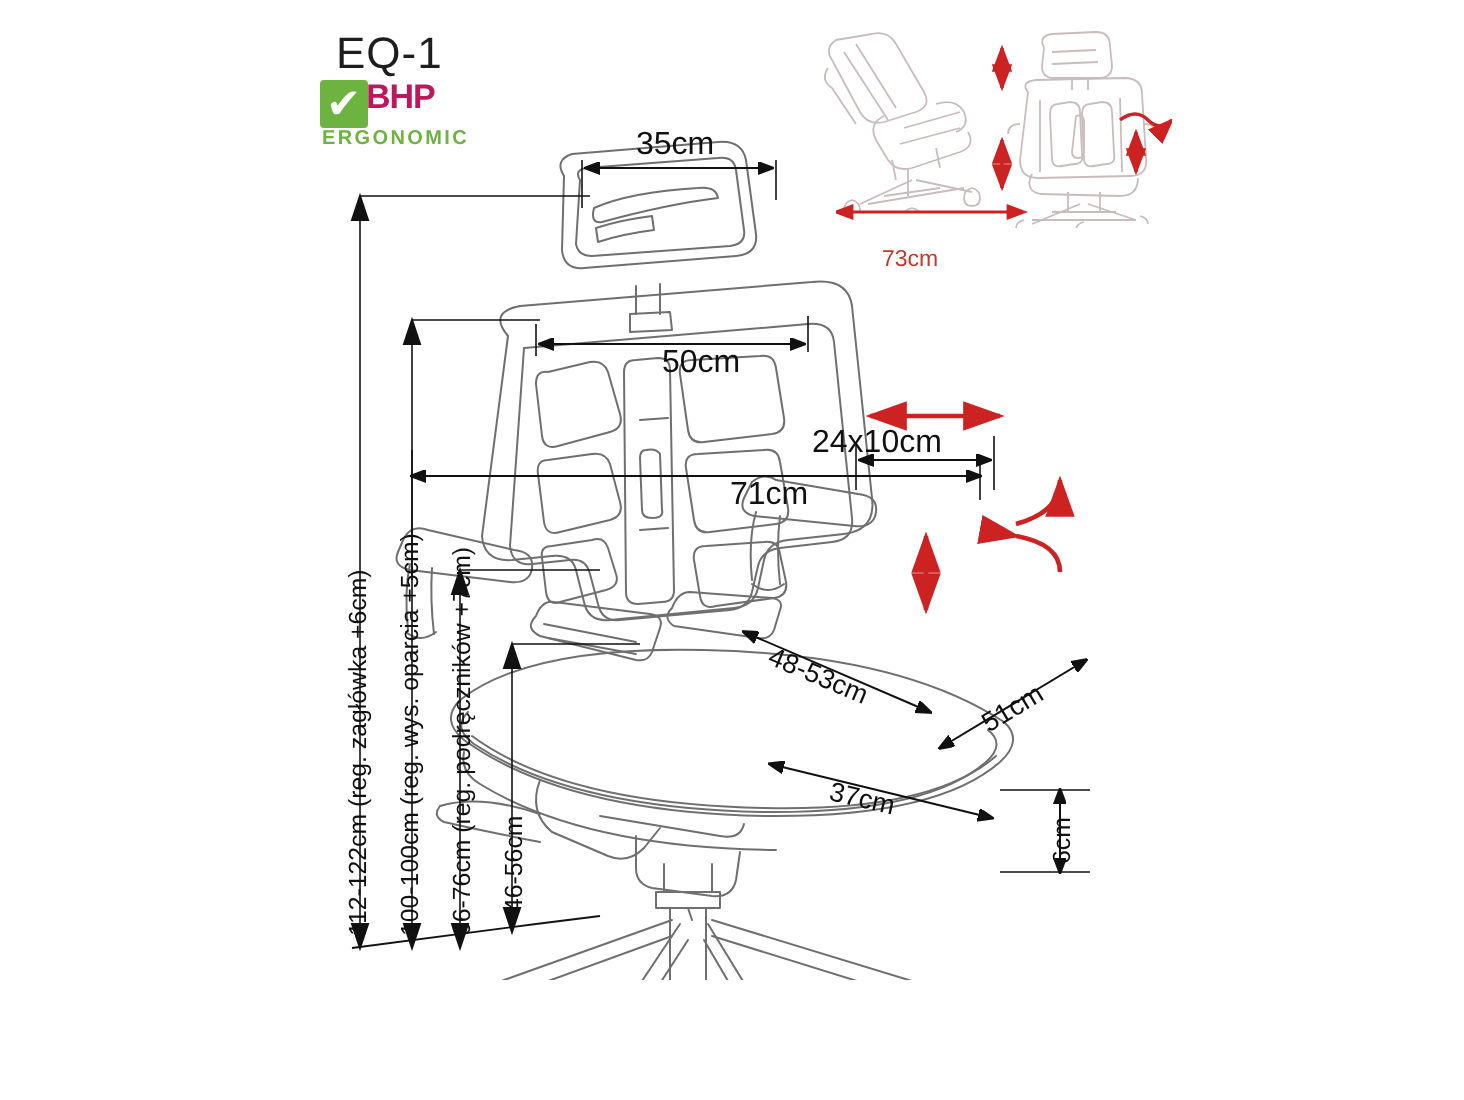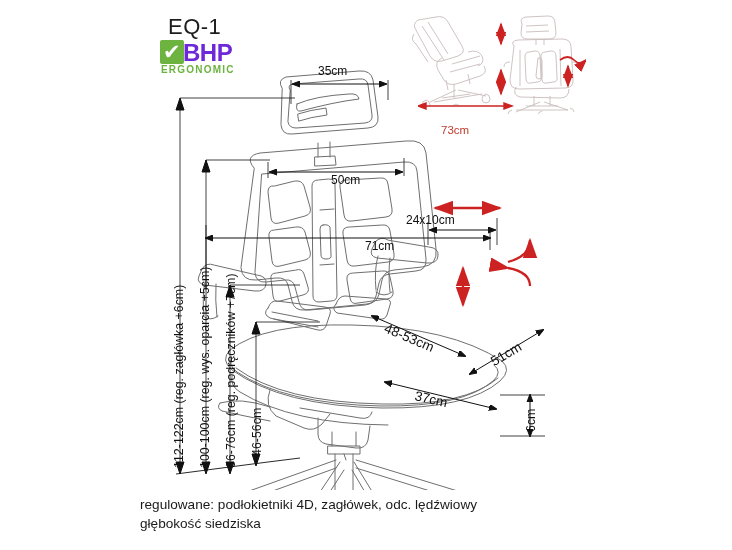--- a/index.html
+++ b/index.html
@@ -10,21 +10,21 @@
   #sheet{position:absolute;left:0;top:0;width:732px;height:550px;background:#ffffff;text-decoration:underline;}
   .abs{position:absolute;}
   svg{display:block;}
 
   
   .model-title{
     left:168px;top:14px;font-size:22px;letter-spacing:.5px;color:#1d1d1d;
     font-family:"Liberation Sans",sans-serif;
   }
   .dim{
-    font-size:12px;color:#101010;white-space:nowrap;
+    font-size:16px;color:#101010;white-space:nowrap;
     font-family:"Liberation Sans",sans-serif;
   }
   .dim-red{color:#c0392b;font-size:11.5px;margin-top:14px;}
   .vlabel{
     font-size:12.4px;color:#101010;white-space:nowrap;
     transform-origin:0 0;transform:rotate(-90deg);
     font-family:"Liberation Sans",sans-serif;
   }
   .rot-label{white-space:nowrap;font-size:13.5px;color:#101010;
     font-family:"Liberation Sans",sans-serif;transform-origin:0 50%;}
@@ -44,21 +44,21 @@
   .bhp-logo{left:160px;top:40px;width:80px;height:34px;}
   .bhp-logo .tick-box{
     position:absolute;left:0;top:0;width:24px;height:24px;
     background:#6cb33f;border-radius:2px;
   }
   .bhp-logo .tick{
     position:absolute;left:3px;top:2px;font-size:21px;line-height:21px;color:#ffffff;
     font-family:"DejaVu Sans",sans-serif;
   }
   .bhp-logo .bhp-word{
-    position:absolute;left:23px;top:-1px;font-size:24px;font-weight:bold;color:#6d28d9;
+    position:absolute;left:23px;top:-1px;font-size:17px;font-weight:bold;color:#be185d;
     letter-spacing:-.5px;font-family:"Liberation Sans",sans-serif;text-align:right;
   }
   .bhp-logo .ergo{
     position:absolute;left:1px;top:24px;font-size:10px;font-weight:bold;color:#6cb33f;
     letter-spacing:1.2px;font-family:"Liberation Sans",sans-serif;
   }
 
   
   .signal{left:523px;top:508px;width:100px;height:32px;}
   .signal .pill{
@@ -314,19 +314,15 @@
   <svg class="abs" style="left:418px;top:100px;" width="100" height="14">
     <g stroke="#cc2222" stroke-width="1.4" fill="#cc2222">
       <line x1="6" y1="6" x2="88" y2="6"></line>
       <path d="M0,6 L8,3 L8,9 z"></path>
         <path d="M94,6 L86,3 L86,9 z"></path>
     </g>
   </svg>
   <div class="abs dim-red" style="left:441px;top:110px;">73cm</div>
 
 
-  <div class="abs foot-text">
-    <div>regulowane: podłokietniki 4D, zagłówek, odc. lędźwiowy</div>
-    <div>głębokość siedziska</div>
-  </div>
 
 
 </div>
 
 </body></html>

